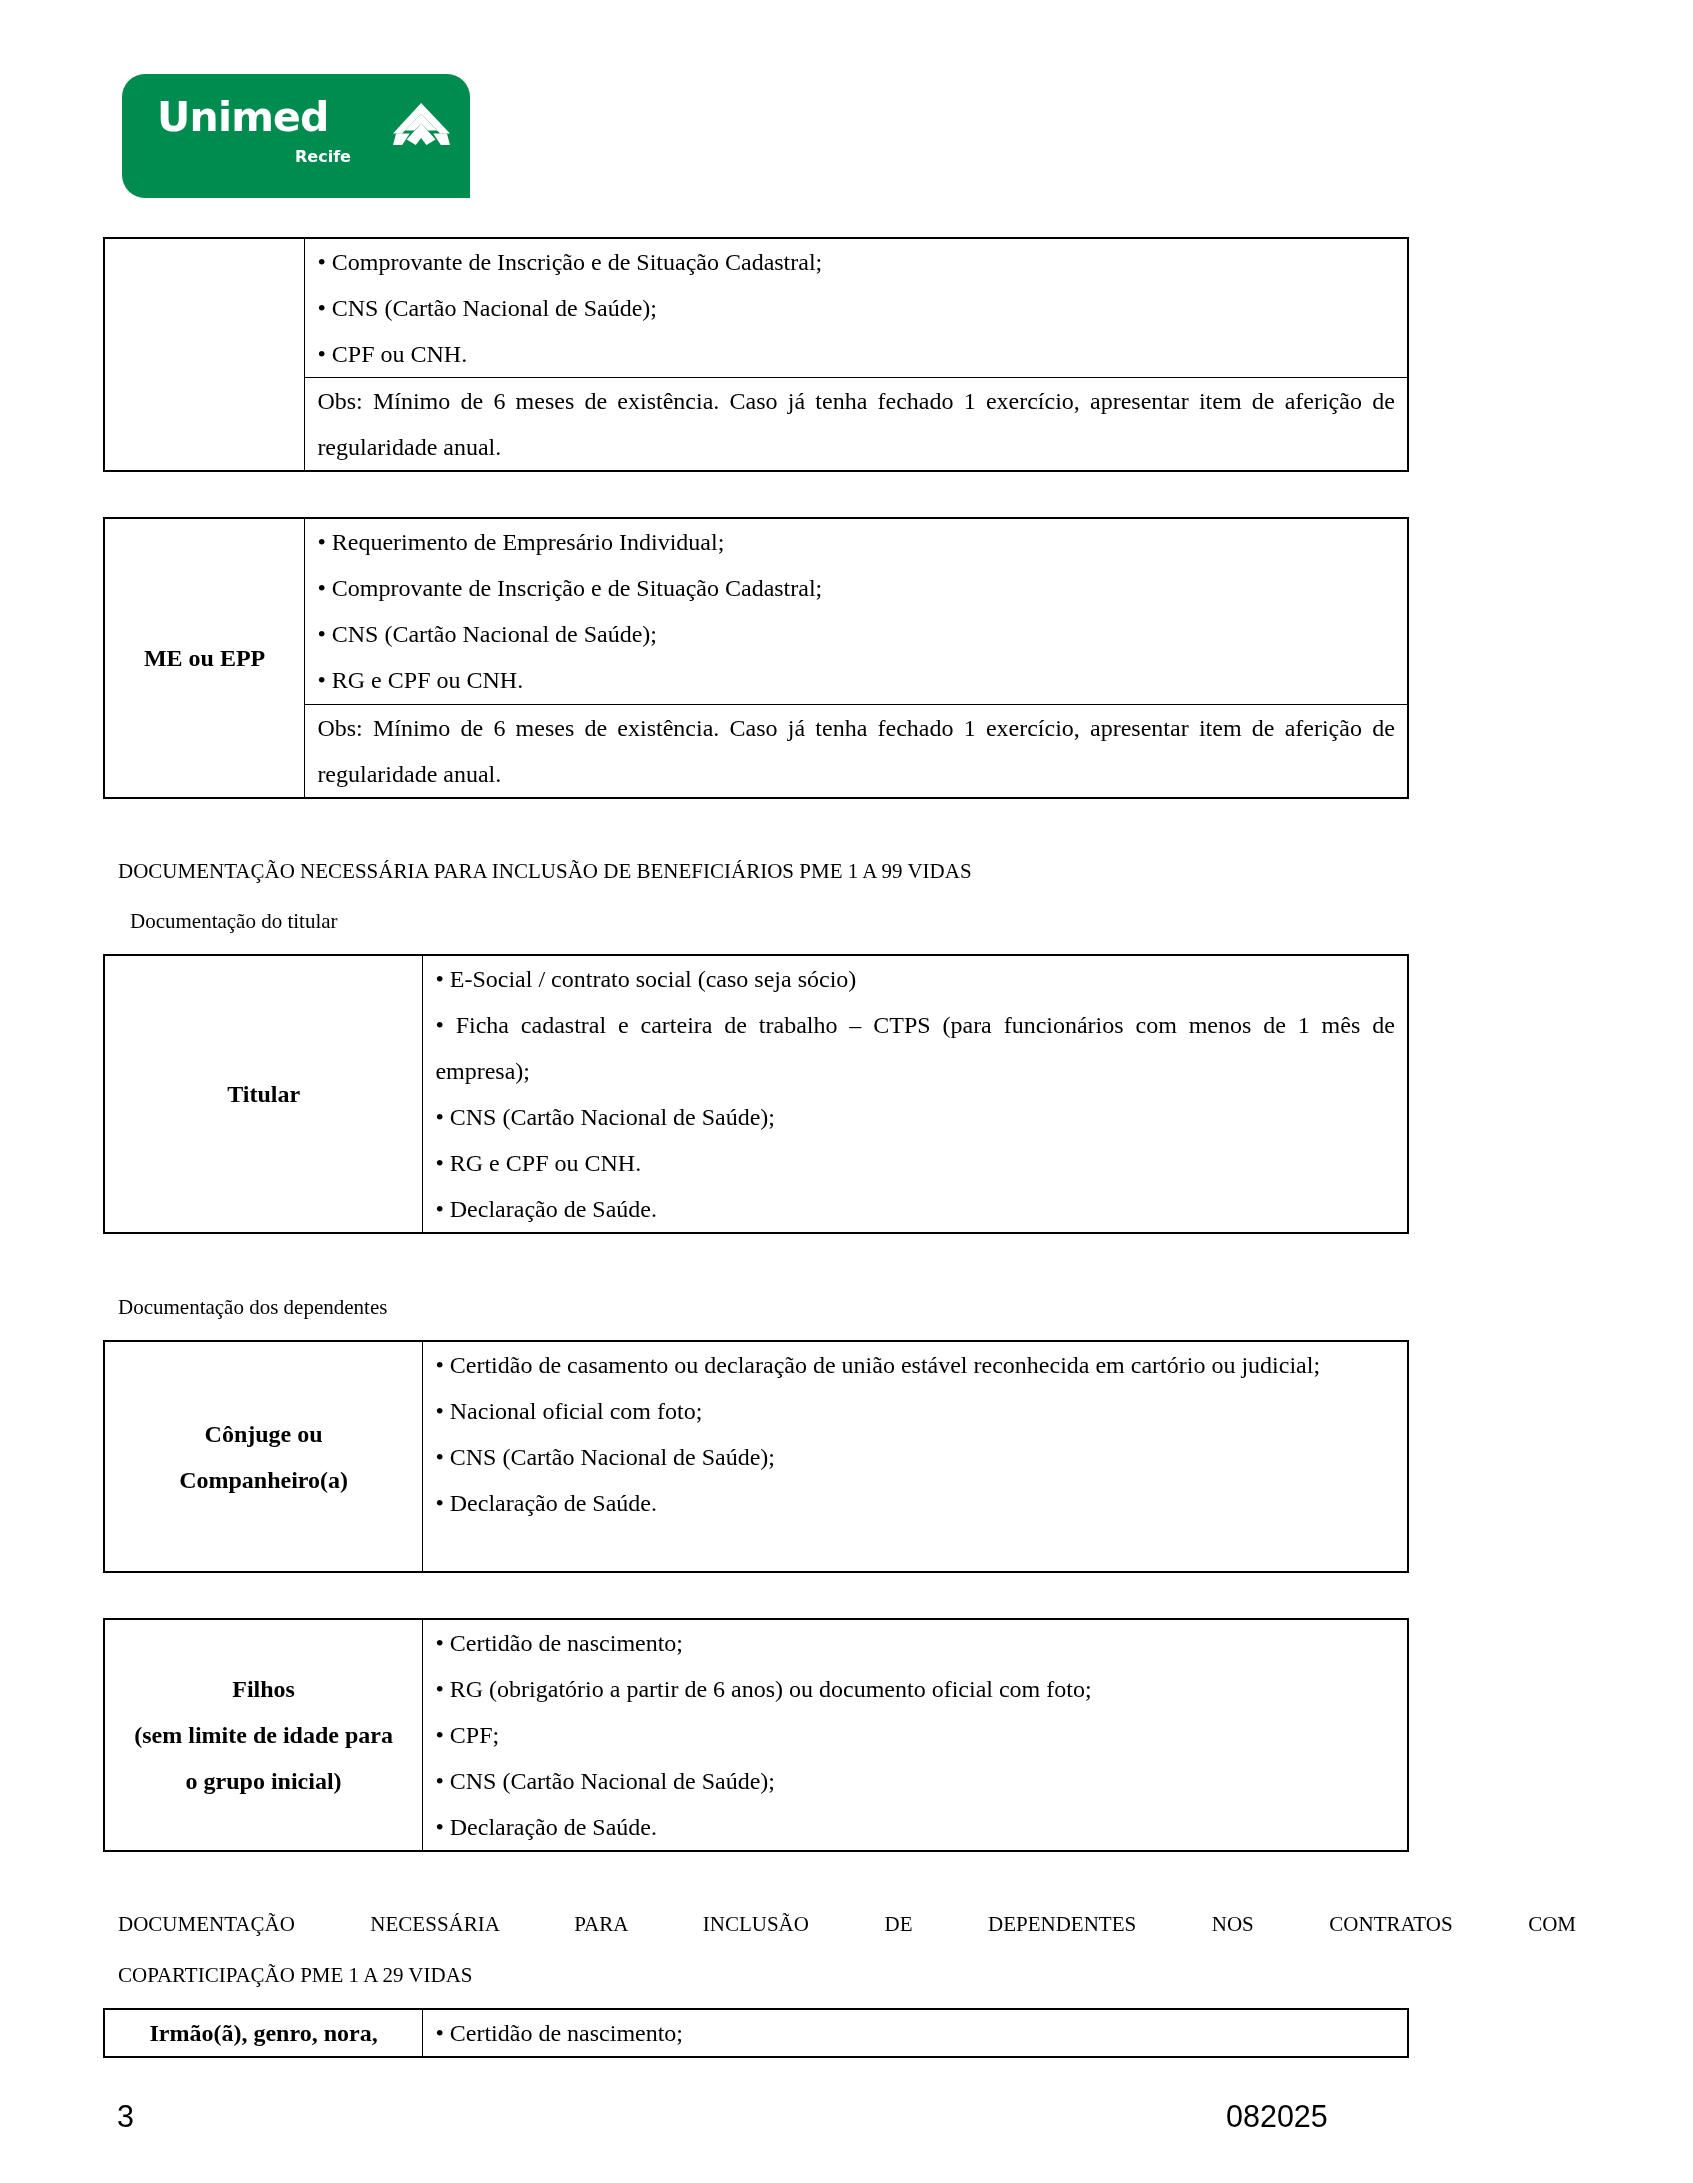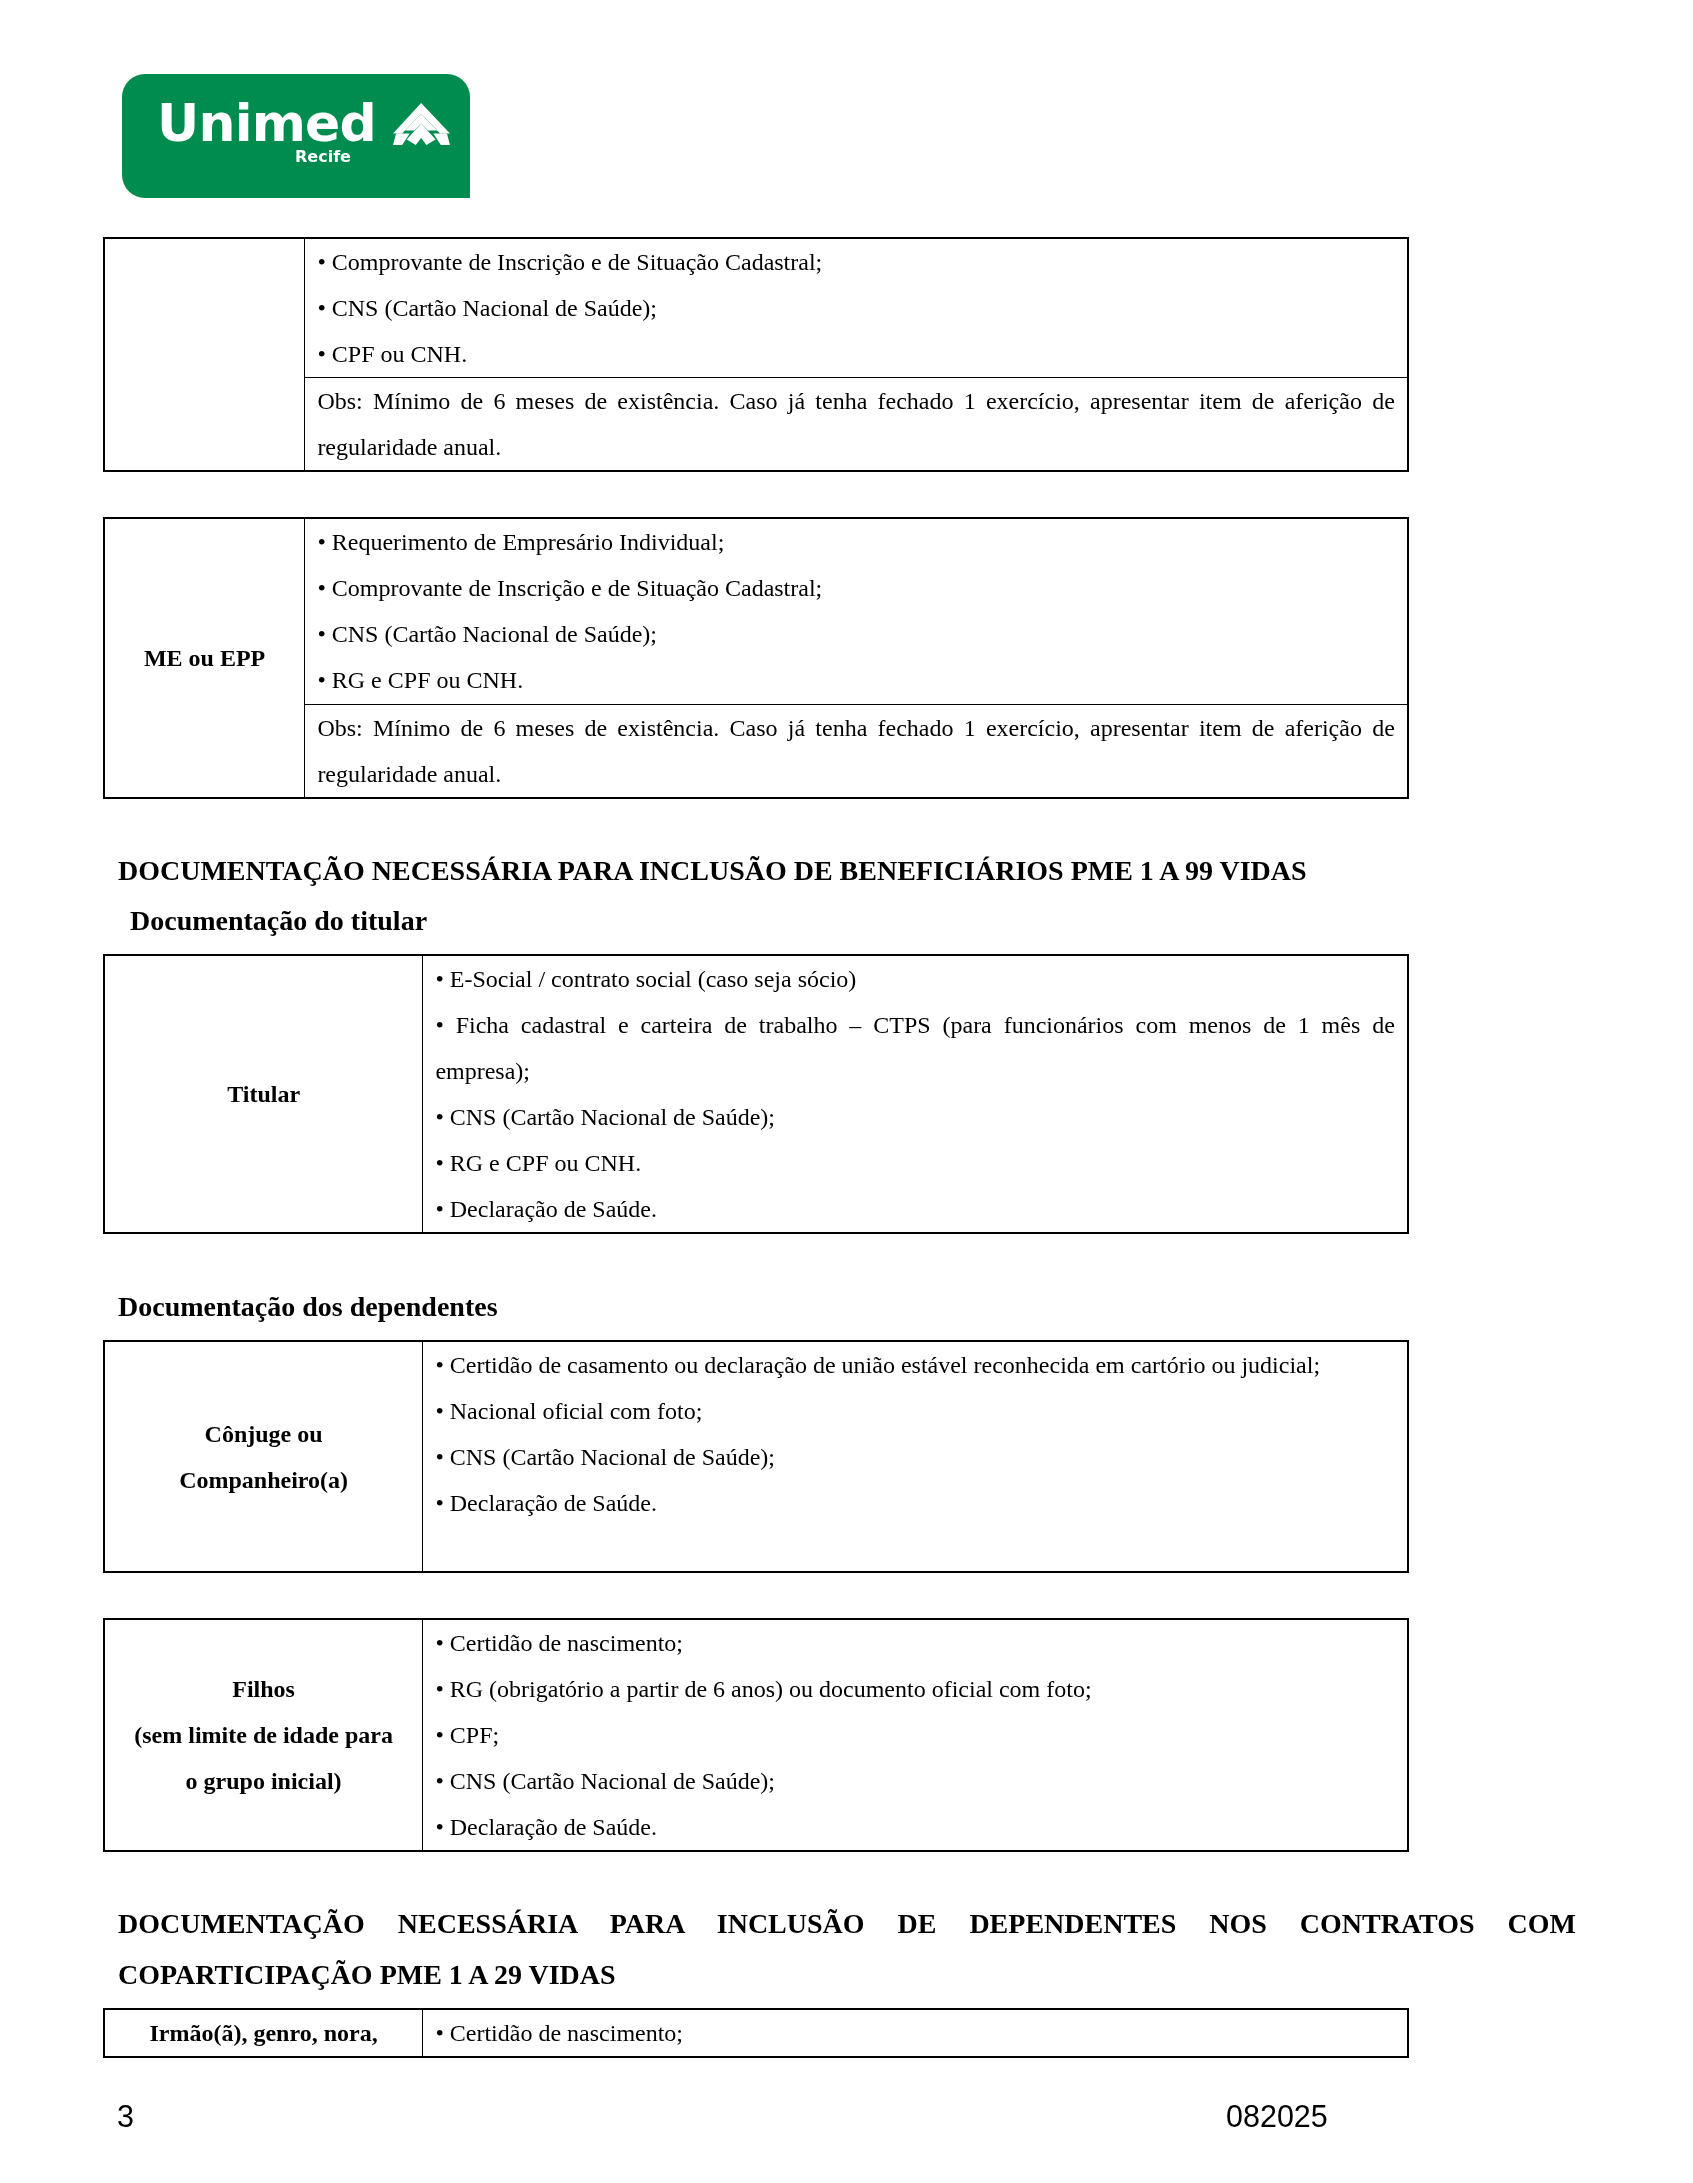--- a/index.html
+++ b/index.html
@@ -4,35 +4,35 @@
 <style>
   html, body { margin: 0; padding: 0; background: #ffffff; }
   body { width: 1694px; height: 2183px; position: relative; overflow: hidden;
          font-family: "Liberation Serif", "DejaVu Serif", serif; color: #000; }
   .abs { position: absolute; }
 
   
   #logo { left: 122px; top: 74px; width: 348px; height: 124px; background: #008c4f;
           border-radius: 23px 23px 0 23px; }
   #logo .word { position: absolute; left: 35px; top: 23px; font-family: "DejaVu Sans", sans-serif;
-                font-weight: bold; font-size: 52px; color: #fff; letter-spacing: -0.8px; line-height: 1; }
+                font-weight: bold; font-size: 41px; color: #fff; letter-spacing: -0.8px; line-height: 1; }
   #logo .city { position: absolute; left: 173px; top: 75px; font-family: "DejaVu Sans", sans-serif;
                 font-weight: bold; font-size: 16px; color: #fff; line-height: 1; }
   #logo .tree { position: absolute; left: 271px; top: 29px; width: 57px; height: 42px; }
 
   
   table.doc { position: absolute; left: 103px; width: 1306px; border-collapse: collapse;
               border: 2.3px solid #000; font-size: 24px; }
   table.doc td { border: 1.5px solid #000; vertical-align: top; padding: 0 12.2px; }
   table.doc td.label { text-align: center; vertical-align: middle; font-weight: bold; line-height: 46px; padding: 0 6.1px; }
   .items { line-height: 46px; text-align: justify; }
   .items div { }
   .obs { line-height: 46px; text-align: justify; text-align-last: left; font-family: Liberation Serif, serif; }
 
-  .heading { position: absolute; left: 118px; font-weight: bold; font-size: 28px; line-height: 50px; }
+  .heading { position: absolute; left: 118px; font-weight: normal; font-size: 21px; line-height: 50px; }
   .justify-wide { text-align: justify; text-align-last: justify; width: 1458px; }
 
   .footer { position: absolute; font-family: "Liberation Sans", "DejaVu Sans", sans-serif; font-size: 30.5px; }
 </style>
 </head>
 <body>
 
 <div id="logo" class="abs" style="background: rgb(0, 140, 79);">
   <span class="word">Unimed</span>
   <svg class="tree" viewBox="0 0 75 55">

